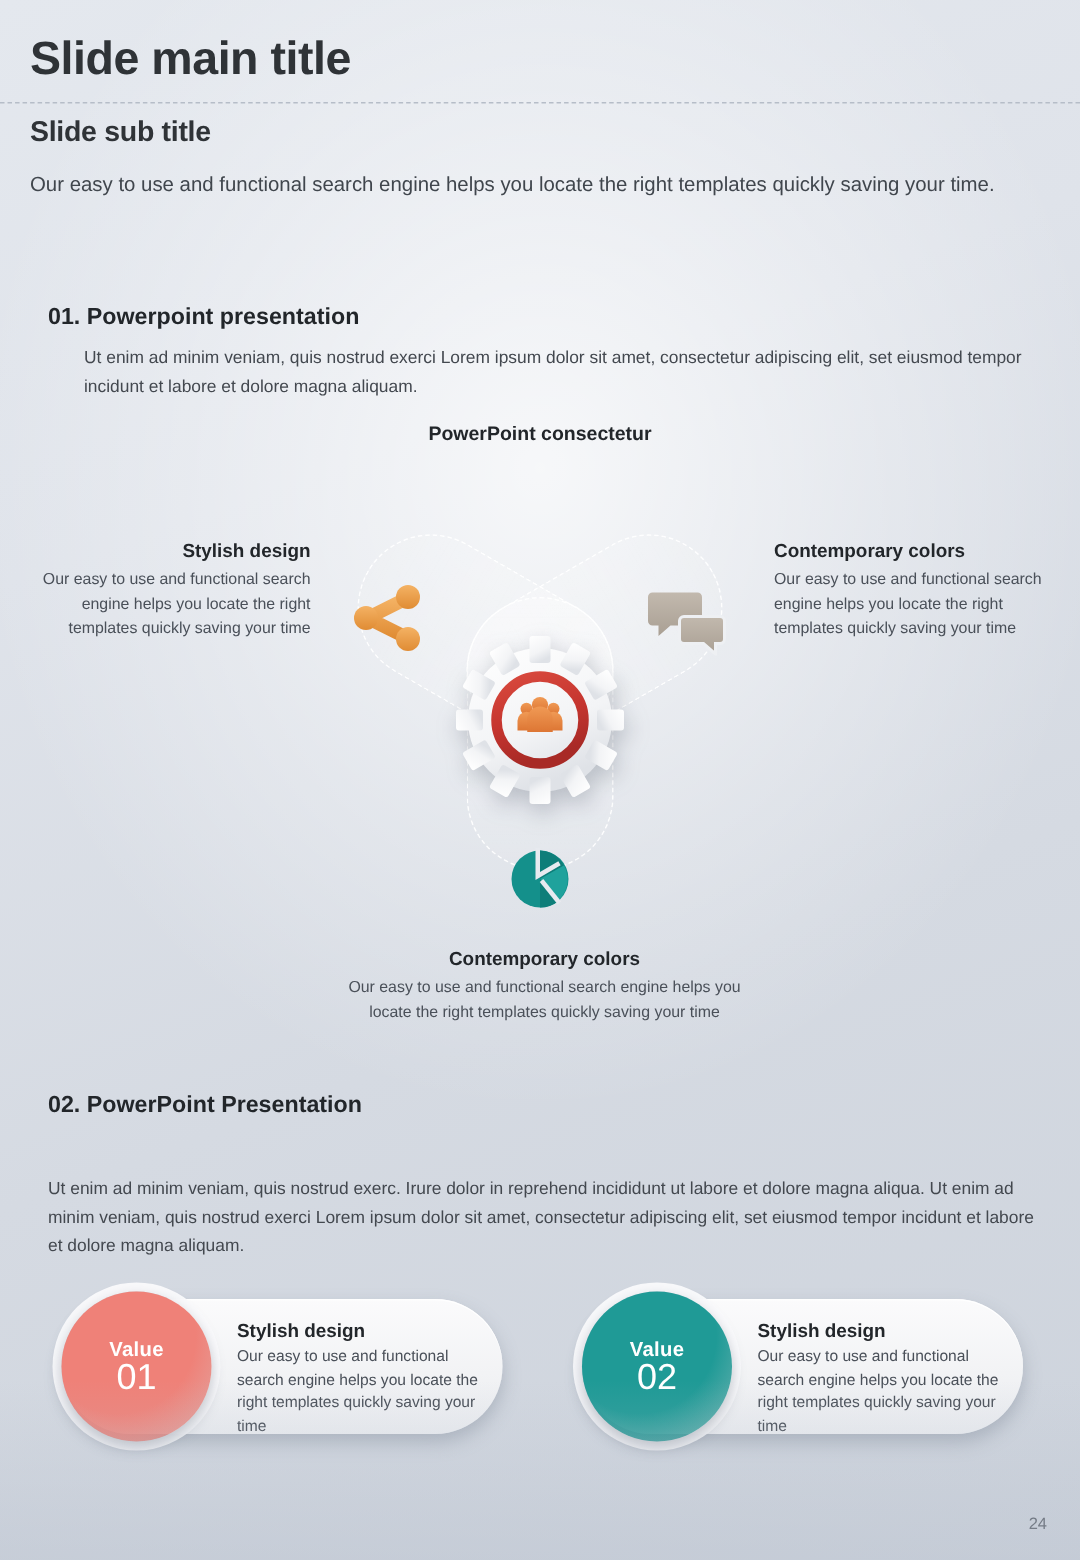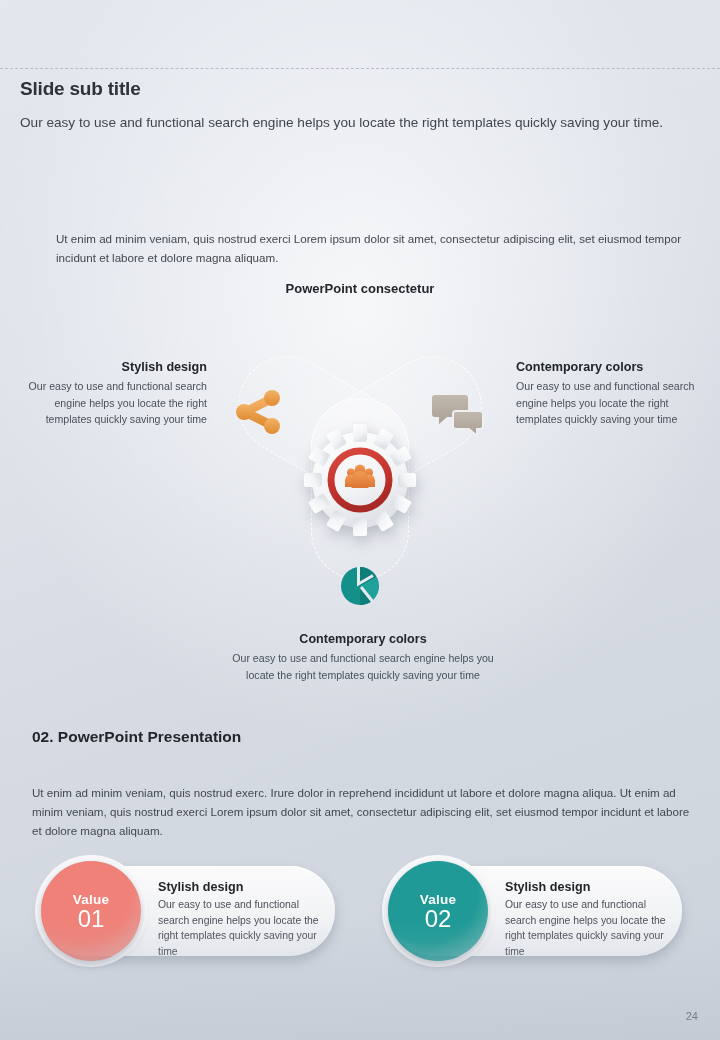--- a/index.html
+++ b/index.html
@@ -256,24 +256,26 @@
     bottom: 18px;
     font-size: 11px;
     color: #4e545d;
   }
 </style>
 </head>
 <body>
 
 <div id="slide">
 
+  <div class="main-title">Slide main title</div>
   <div class="title-rule"></div>
   <div class="sub-title">Slide sub title</div>
   <div class="header-desc">Our easy to use and functional search engine helps you locate the right templates quickly saving your time.</div>
 
+  <div class="sec1-title">01. Powerpoint presentation</div>
   <div class="sec1-body">Ut enim ad minim veniam, quis nostrud exerci  Lorem ipsum dolor sit amet, consectetur adipiscing elit, set eiusmod tempor incidunt et labore et dolore magna aliquam.</div>
 
   <div class="diagram-title">PowerPoint consectetur</div>
 
   <div class="diagram">
 
     <div class="lobe l-left"></div>
     <div class="lobe l-right"></div>
     <div class="lobe l-bottom"></div>
 

